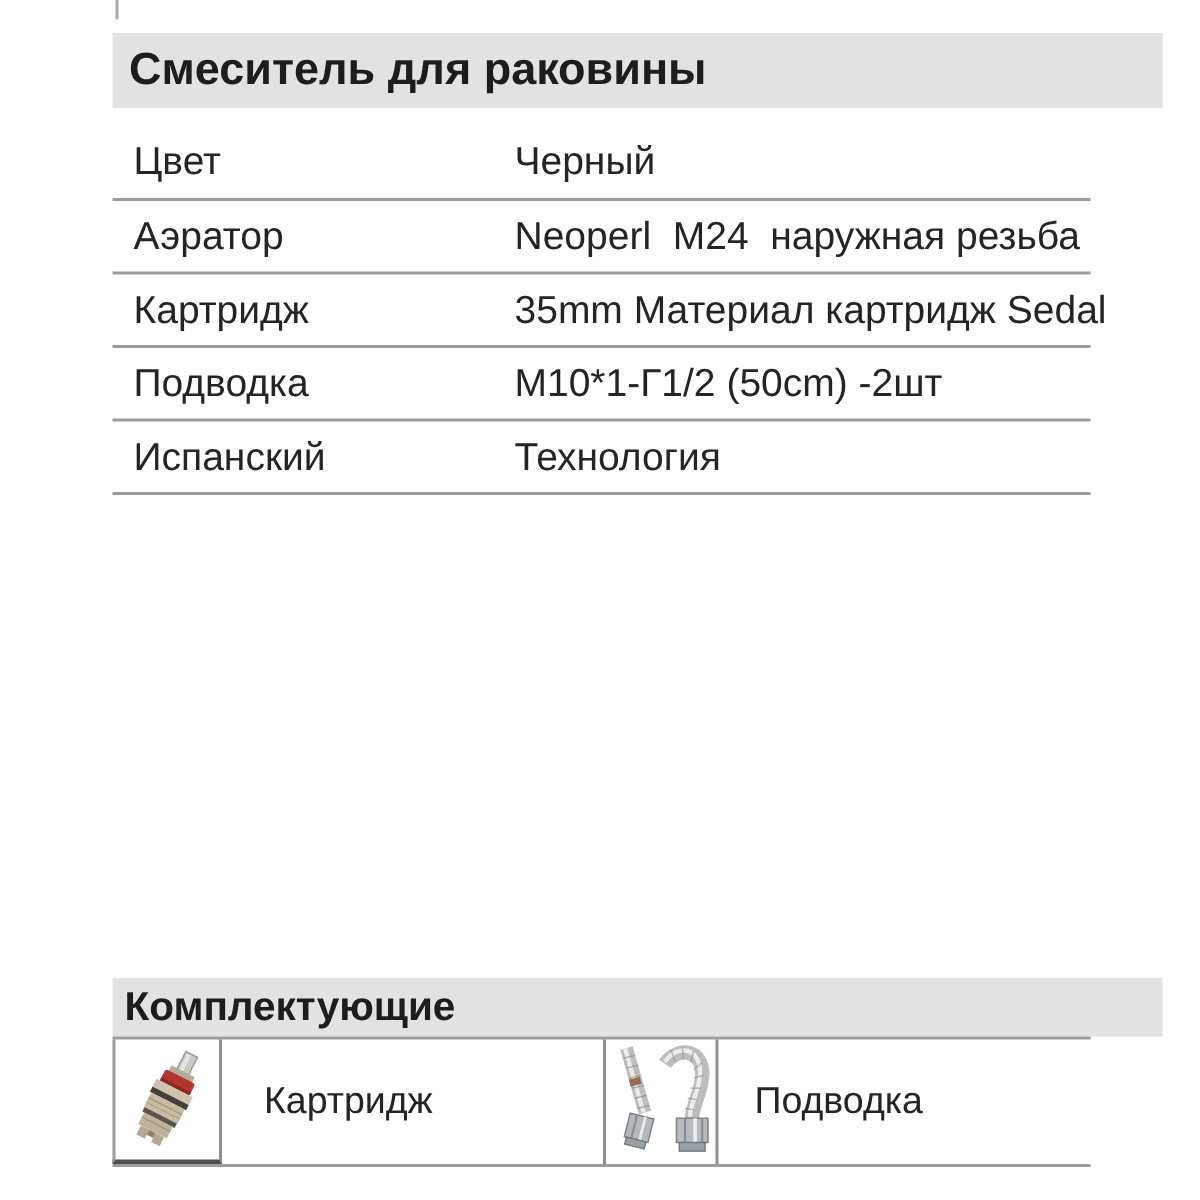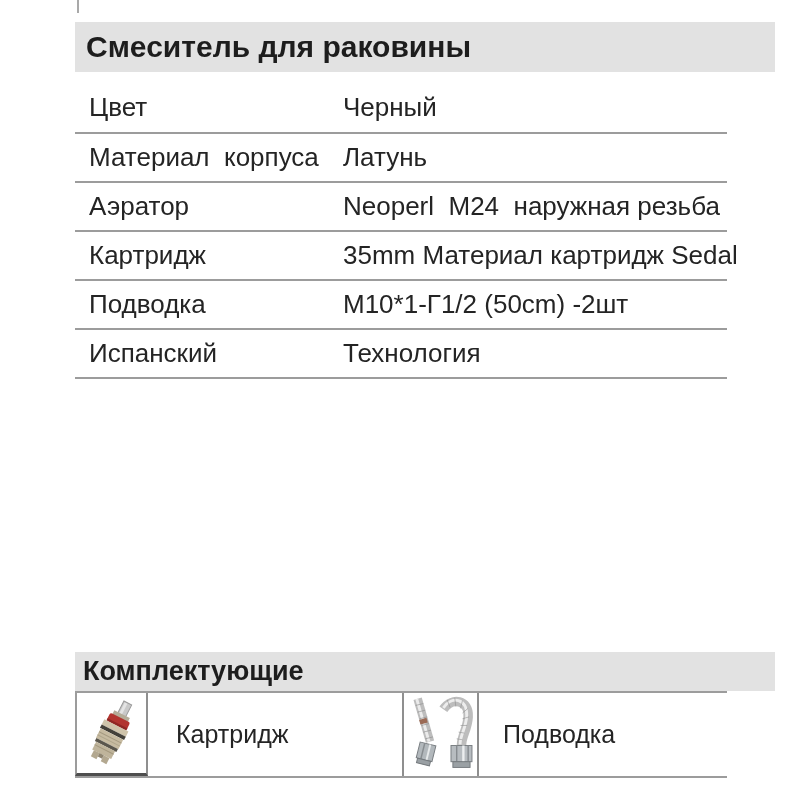--- a/index.html
+++ b/index.html
@@ -43,24 +43,20 @@
   <div class="top-artifact"></div>
 
   <div class="band" id="main-header">
     <span class="band-title">Смеситель для раковины</span>
   </div>
 
   <div class="specs">
     <div class="spec-row first">
       <span class="spec-label">Цвет</span>
       <span class="spec-value">Черный</span>
-    </div>
-    <div class="spec-row">
-      <span class="spec-label">Материал  корпуса</span>
-      <span class="spec-value">Латунь</span>
     </div>
     <div class="spec-row">
       <span class="spec-label">Аэратор</span>
       <span class="spec-value">Neoperl  M24  наружная резьба</span>
     </div>
     <div class="spec-row">
       <span class="spec-label">Картридж</span>
       <span class="spec-value">35mm Материал картридж Sedal</span>
     </div>
     <div class="spec-row">

